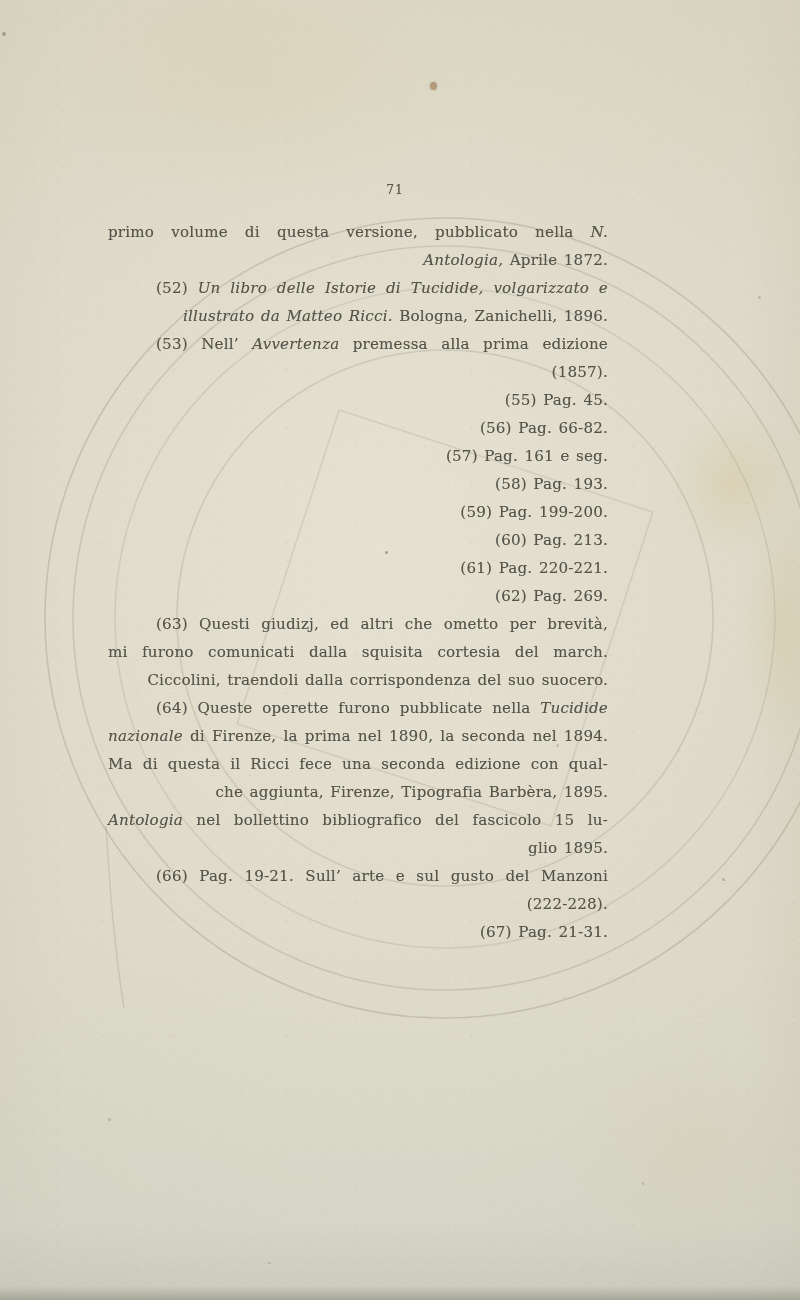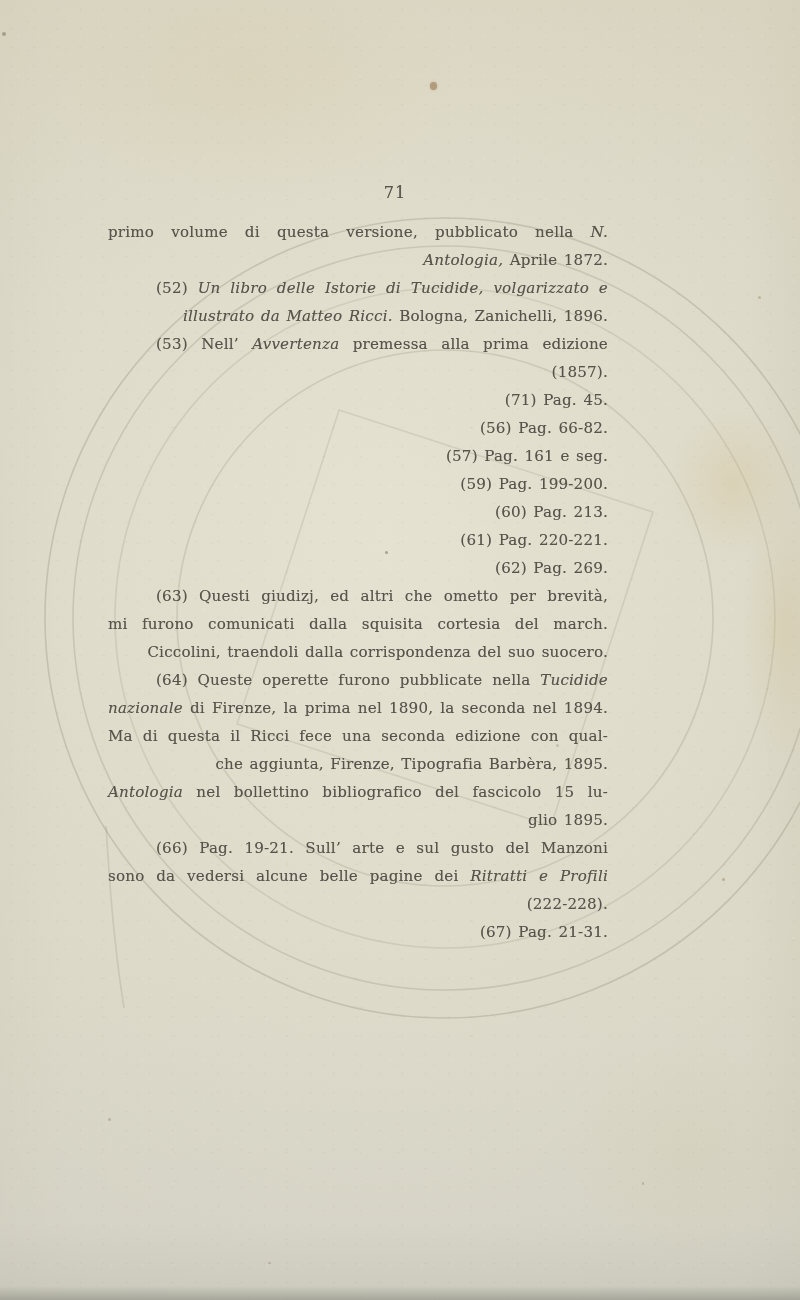--- a/index.html
+++ b/index.html
@@ -51,21 +51,21 @@
   .k6 { left: 642px; top: 1182px; width: 2px; height: 3px; background: rgba(120,100,70,0.32); }
   .k7 { left: 268px; top: 1262px; width: 3px; height: 2px; background: rgba(110,95,65,0.28); }
   .k8 { left: 758px; top: 296px; width: 3px; height: 3px; background: rgba(130,100,60,0.30); }
   .k9 { left: 556px; top: 744px; width: 3px; height: 3px; background: rgba(110,100,75,0.25); }
 
   svg.stamp { position: absolute; left: 0; top: 0; pointer-events: none; }
 
   .pagenum {
     position: absolute; left: 340px; top: 183px; width: 110px;
     text-align: center;
-    font-size: 16px; letter-spacing: 1px;
+    font-size: 12px; letter-spacing: 1px;
     color: var(--ink, #55534a);
     text-shadow: 0.2px 0.2px 0.5px rgba(85,83,74,0.45);
   }
   .textblock {
     position: absolute; left: 108px; top: 218px; width: 500px;
     font-size: 15px; color: var(--ink, #55534a);
     letter-spacing: 0.25px; word-spacing: 1.5px;
     text-shadow: 0.2px 0.2px 0.5px rgba(85,83,74,0.42);
   }
   .line { height: 28px; line-height: 28px; text-align: right; overflow: visible; }
@@ -106,34 +106,34 @@
 
   <div class="pagenum">71</div>
 
   <div class="textblock">
       <div class="line just"><span>primo volume di questa versione, pubblicato nella </span><span class="it">N.</span></div>
       <div class="line"><span class="it">Antologia,</span><span> Aprile 1872.</span></div>
       <div class="line just ind"><span>(52) </span><span class="it">Un libro delle Istorie di Tucidide, volgarizzato e</span></div>
       <div class="line"><span class="it">illustrato da Matteo Ricci.</span><span> Bologna, Zanichelli, 1896.</span></div>
       <div class="line just ind"><span>(53) Nell’ </span><span class="it">Avvertenza</span><span> premessa alla prima edizione</span></div>
       <div class="line"><span>(1857).</span></div>
-      <div class="line ind"><span>(71) Pag. 45.</span></div>
+      <div class="line ind"><span>(55) Pag. 45.</span></div>
       <div class="line ind"><span>(56) Pag. 66-82.</span></div>
       <div class="line ind"><span>(57) Pag. 161 e seg.</span></div>
+      <div class="line ind"><span>(58) Pag. 193.</span></div>
       <div class="line ind"><span>(59) Pag. 199-200.</span></div>
       <div class="line ind"><span>(60) Pag. 213.</span></div>
       <div class="line ind"><span>(61) Pag. 220-221.</span></div>
       <div class="line ind"><span>(62) Pag. 269.</span></div>
       <div class="line just ind"><span>(63) Questi giudizj, ed altri che ometto per brevità,</span></div>
       <div class="line just"><span>mi furono comunicati dalla squisita cortesia del march.</span></div>
       <div class="line"><span>Ciccolini, traendoli dalla corrispondenza del suo suocero.</span></div>
       <div class="line just ind"><span>(64) Queste operette furono pubblicate nella </span><span class="it">Tucidide</span></div>
       <div class="line just"><span class="it">nazionale</span><span> di Firenze, la prima nel 1890, la seconda nel 1894.</span></div>
       <div class="line just"><span>Ma di questa il Ricci fece una seconda edizione con qual-</span></div>
       <div class="line"><span>che aggiunta, Firenze, Tipografia Barbèra, 1895.</span></div>
       <div class="line just"><span class="it">Antologia</span><span> nel bollettino bibliografico del fascicolo 15 lu-</span></div>
       <div class="line"><span>glio 1895.</span></div>
       <div class="line just ind"><span>(66) Pag. 19-21. Sull’ arte e sul gusto del Manzoni</span></div>
-      <div class="line just"><span>sono da vedersi alcune belle pagine dei </span><span class="it">Ritratti e Profili</span></div>
       <div class="line"><span>(222-228).</span></div>
       <div class="line ind"><span>(67) Pag. 21-31.</span></div>
     </div>
 </div>
 
 </body></html>

